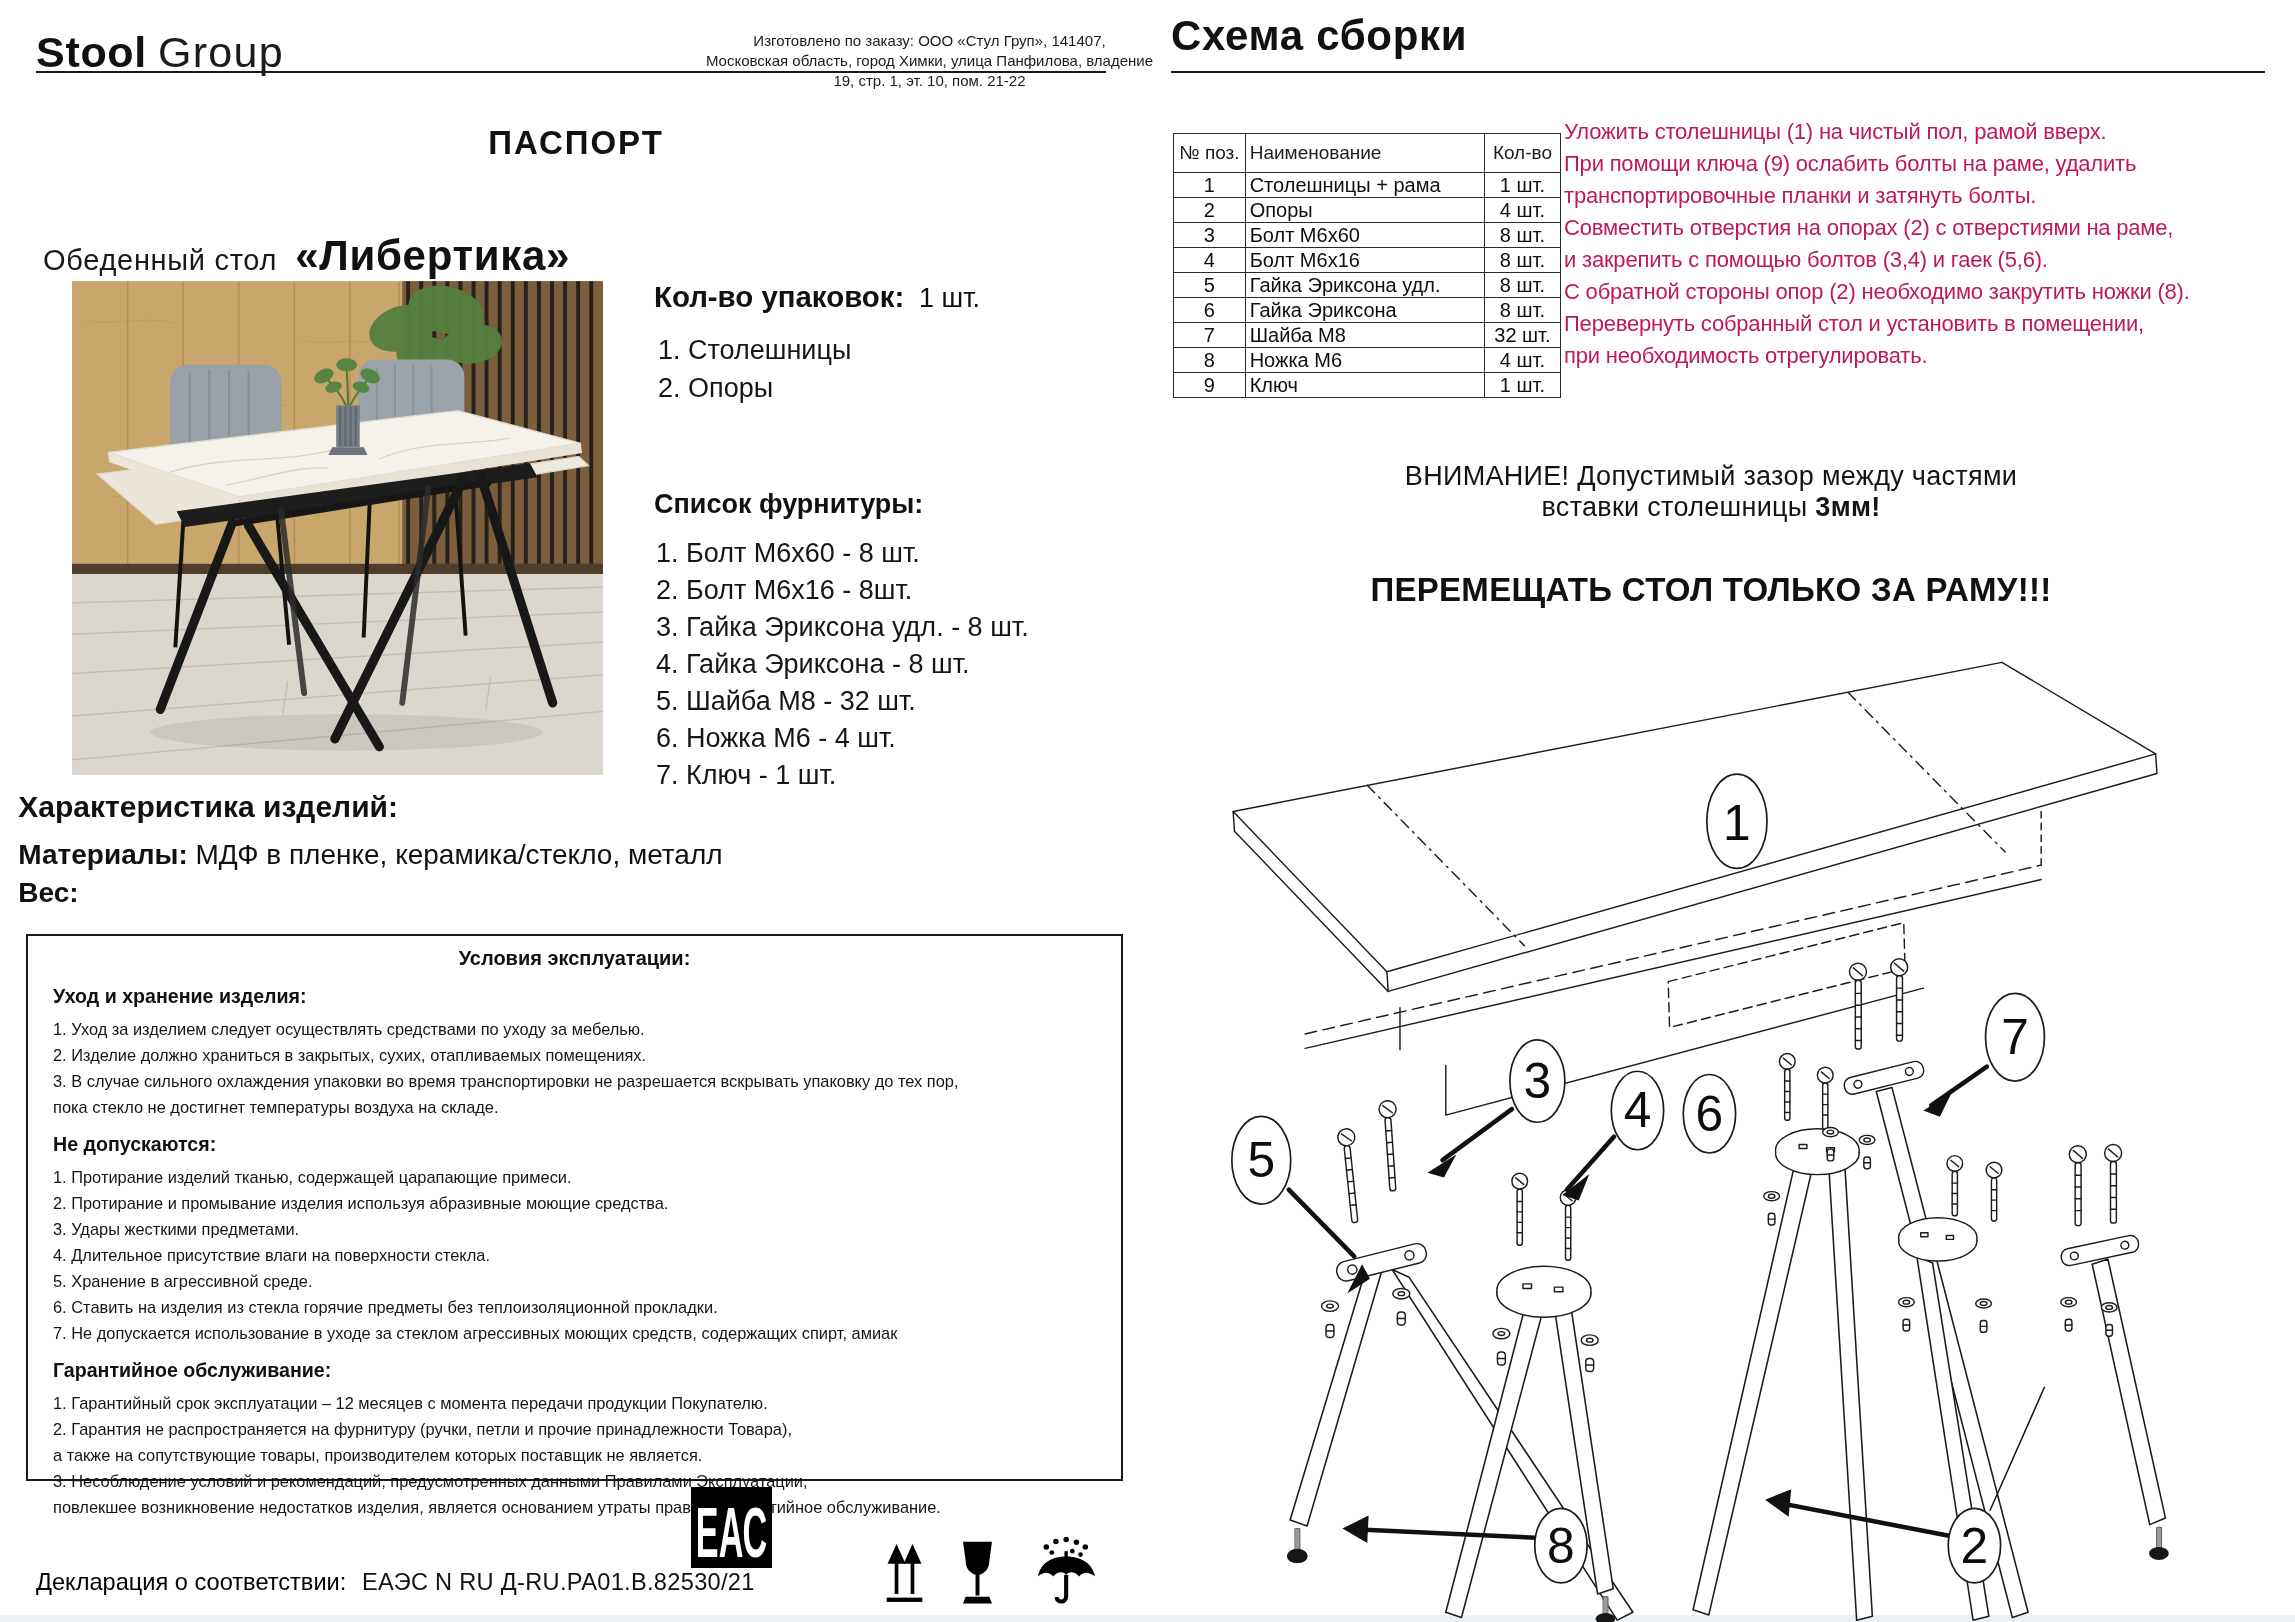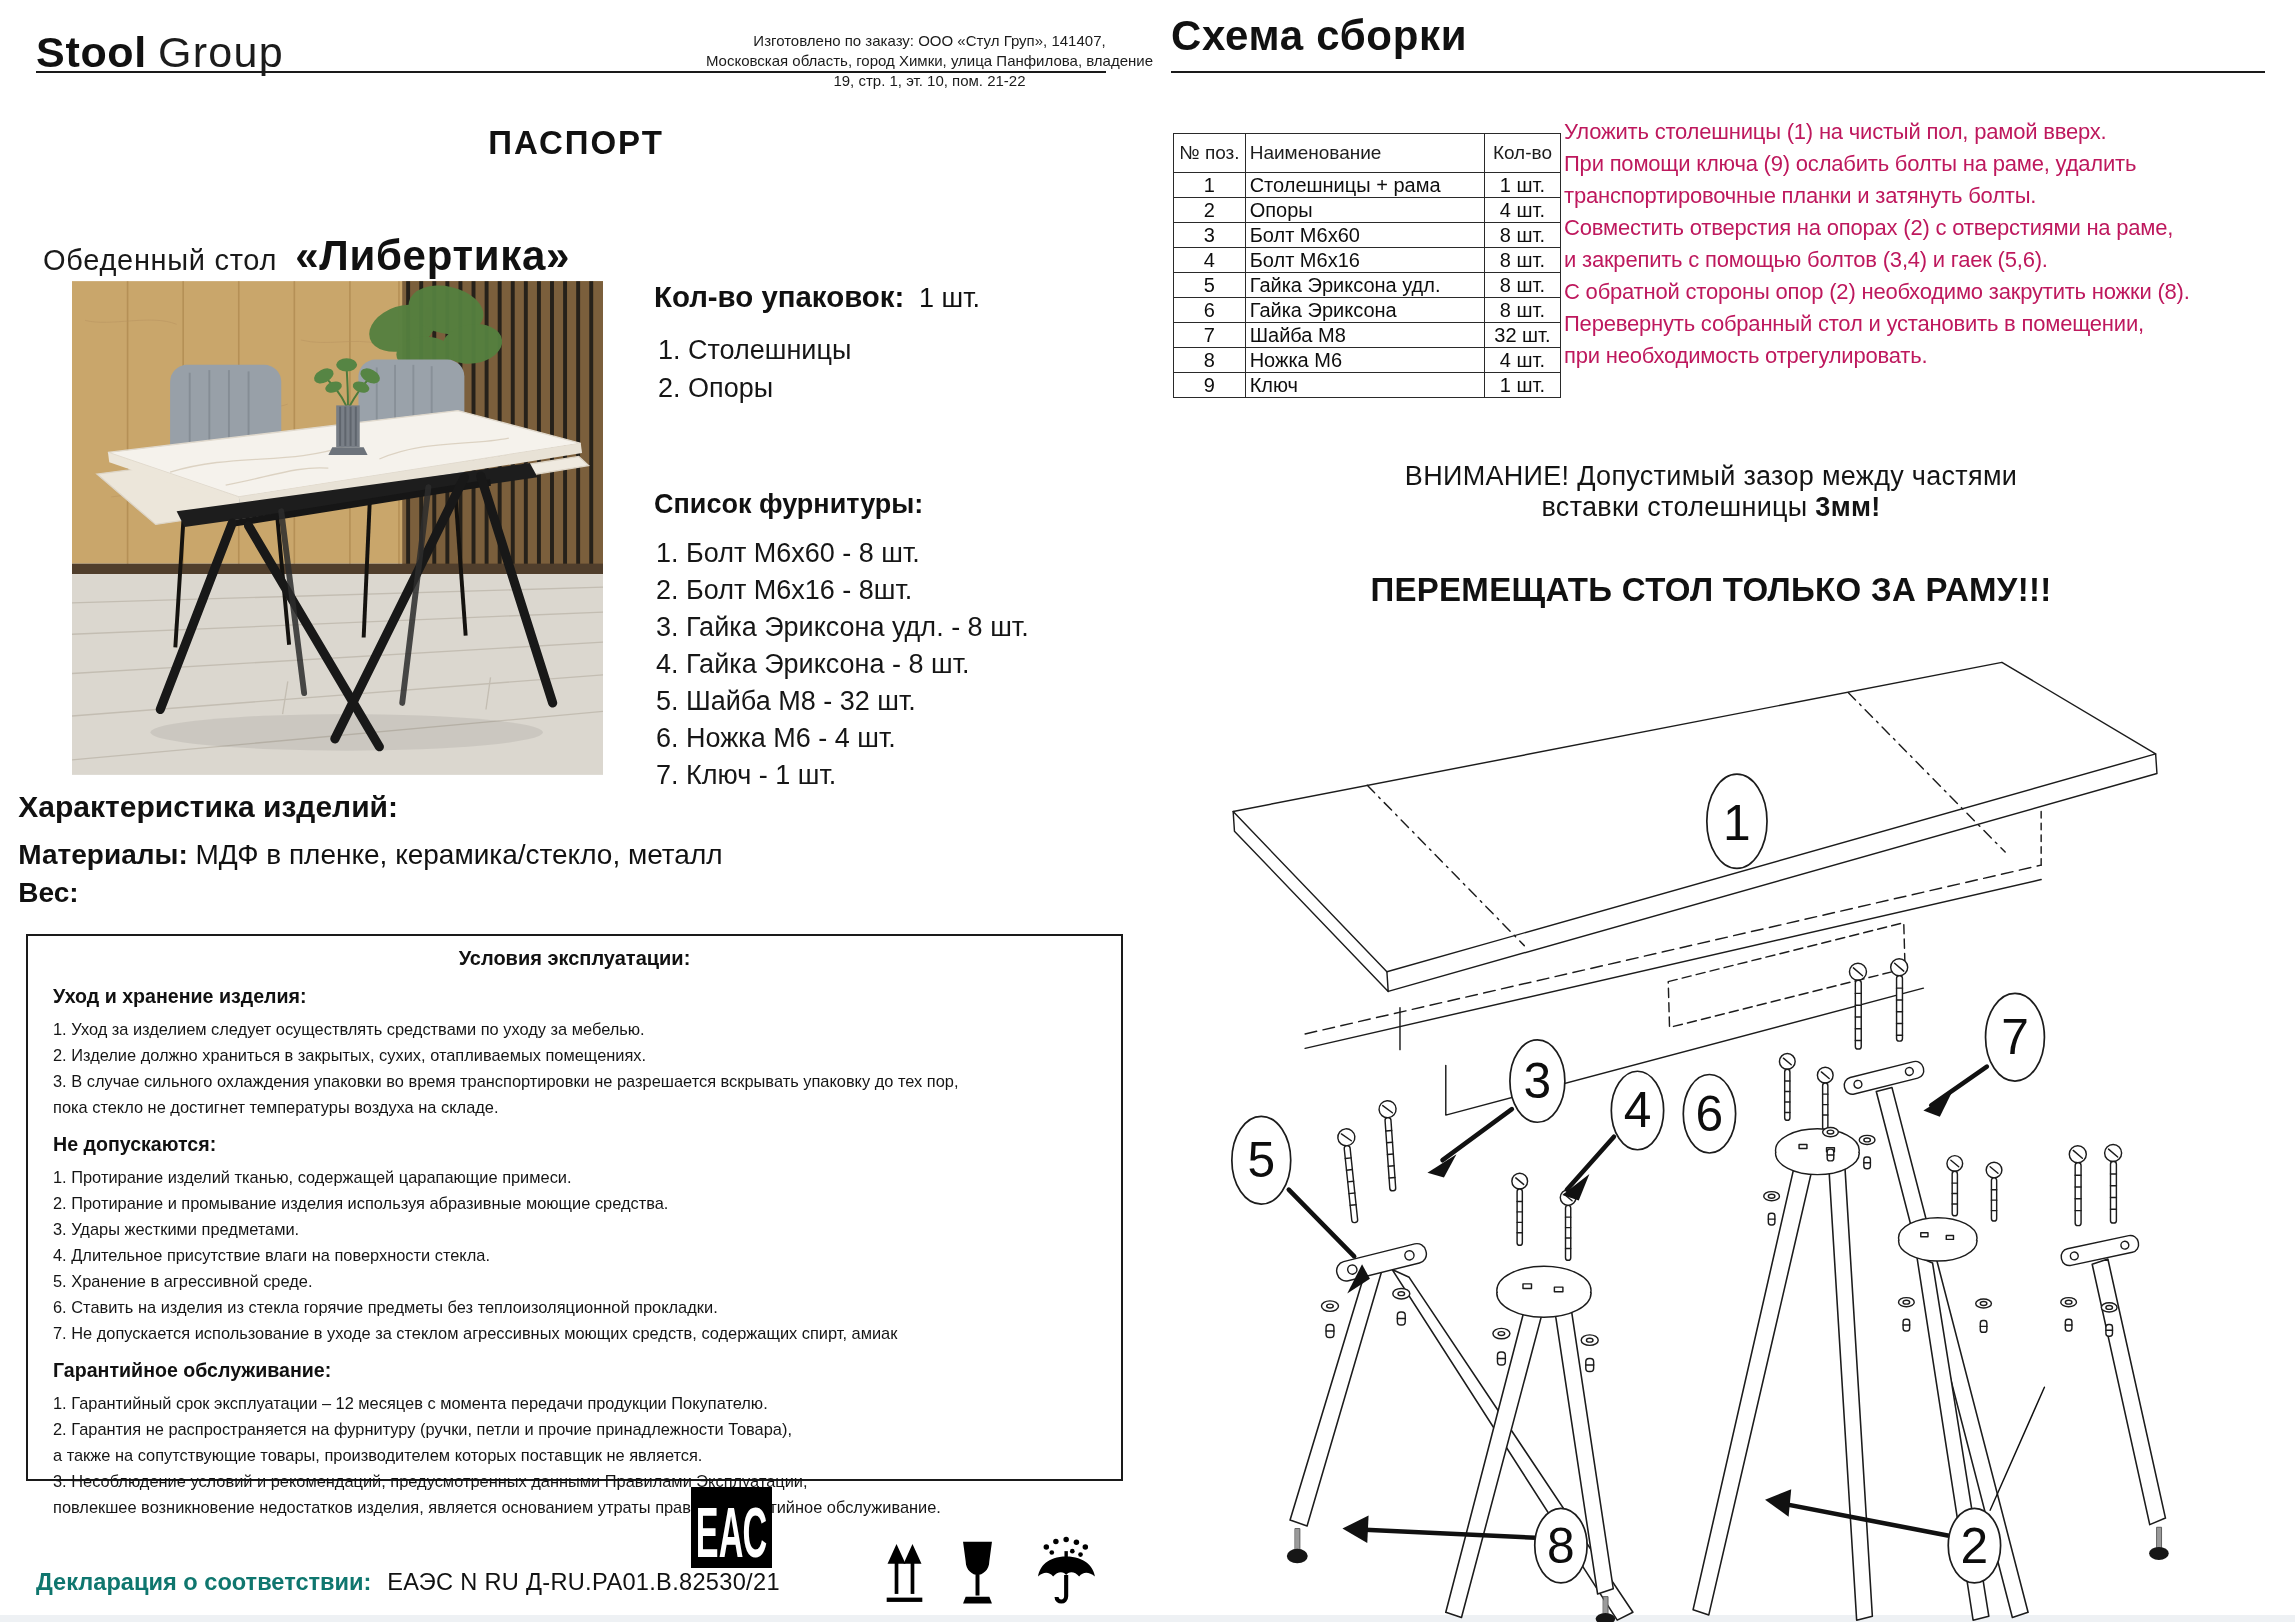--- a/index.html
+++ b/index.html
@@ -27,21 +27,21 @@
   .matLine b{font-weight:800;}
   .weightLine{left:18.3px;top:877px;font-size:28px;font-weight:800;}
   
   .condBox{left:26px;top:934px;width:1097px;height:547px;border:2px solid #1a1a1a;box-sizing:border-box;
            padding:10.5px 25px;}
   .condTitle{text-align:center;font-size:20px;font-weight:800;margin-bottom:15.7px;}
   .condHead{font-size:19.6px;font-weight:800;margin:13px 0 7.9px 0;}
   .condItem{font-size:16.4px;line-height:26px;color:#151515;}
   
   .decl{left:36px;top:1569px;font-size:23.6px;}
-  .decl .lbl{font-weight:700;color:#0f766e;}
+  .decl .lbl{font-weight:400;color:#000000;}
   .decl .val{font-weight:400;letter-spacing:0.3px;margin-left:9.2px;}
   .botStrip{left:0;top:1615px;width:2295px;height:7.9px;background:#eef1f4;}
   
   table.parts{left:1173px;top:133px;border-collapse:collapse;table-layout:fixed;}
   table.parts th,table.parts td{border:1.6px solid #2a2a2a;padding:0 3.9px;overflow:hidden;white-space:nowrap;}
   table.parts th{height:38px;font-size:19px;font-weight:400;color:#1d1d1d;}
   table.parts td{height:24px;font-size:20px;color:#0e0e0e;}
   td.cnum,th.cnum{width:63px;text-align:center;}
   td.cname,th.cname{width:230px;text-align:left;}
   td.cqty,th.cqty{width:68px;text-align:center;}

